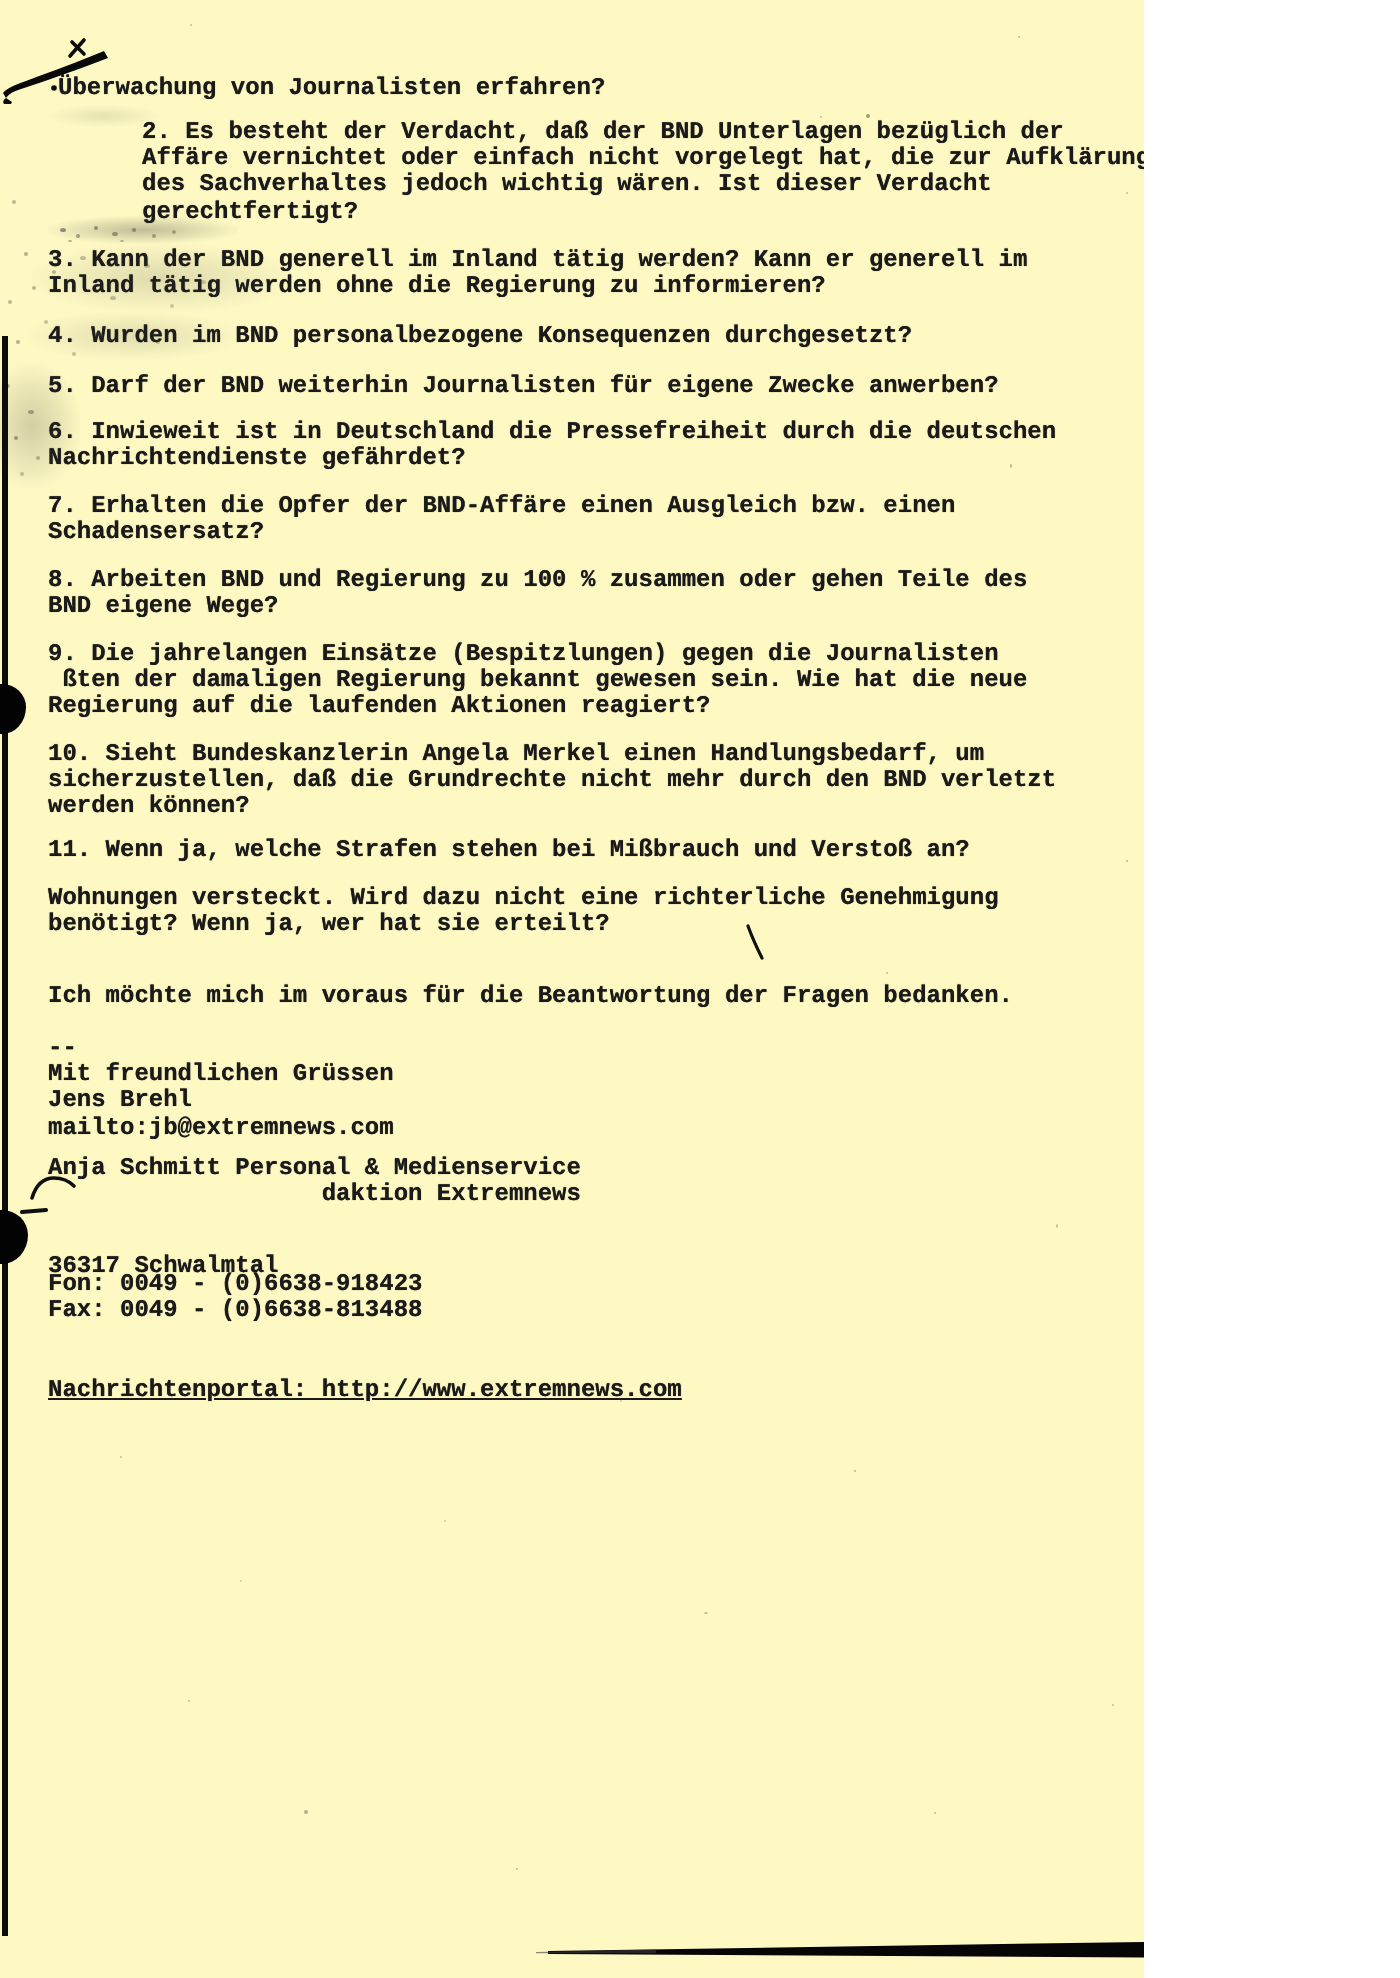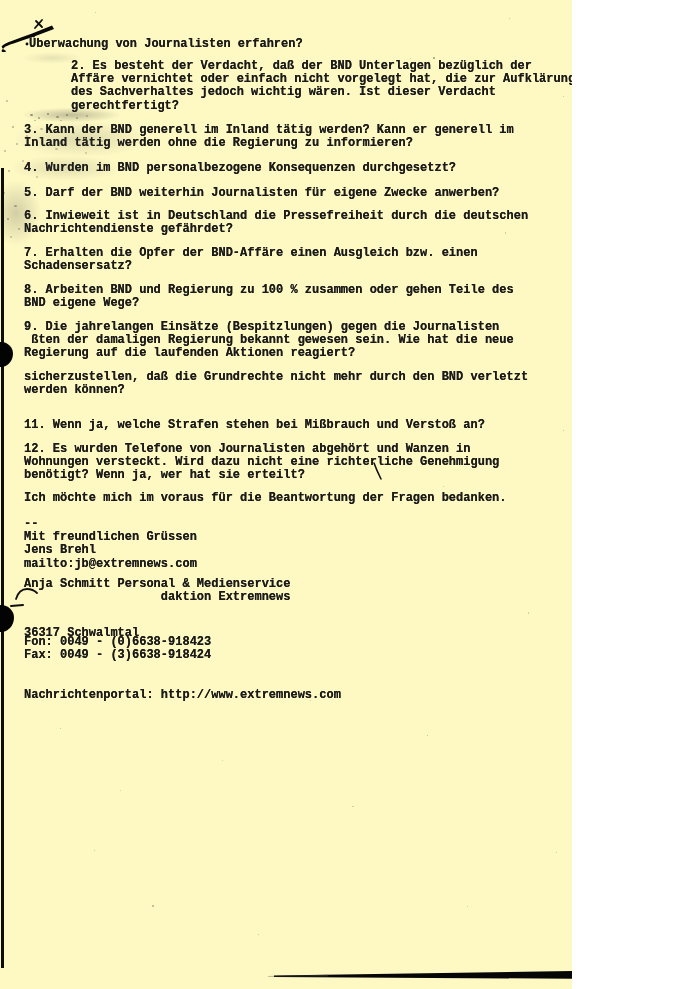--- a/index.html
+++ b/index.html
@@ -46,29 +46,29 @@
   <div id="doc-body">
       <div class="para" style="top: 38px; left: 29px;"><div class="line">Überwachung von Journalisten erfahren?</div></div>
       <div class="para" style="top: 60px; left: 24px; margin-left: 47px;"><div class="line">2. Es besteht der Verdacht, daß der BND Unterlagen bezüglich der</div><div class="line">Affäre vernichtet oder einfach nicht vorgelegt hat, die zur Aufklärung</div><div class="line">des Sachverhaltes jedoch wichtig wären. Ist dieser Verdacht</div><div class="line">gerechtfertigt?</div></div>
       <div class="para" style="top: 124px; left: 24px;"><div class="line">3. Kann der BND generell im Inland tätig werden? Kann er generell im</div><div class="line">Inland tätig werden ohne die Regierung zu informieren?</div></div>
       <div class="para" style="top: 162px; left: 24px;"><div class="line">4. Wurden im BND personalbezogene Konsequenzen durchgesetzt?</div></div>
       <div class="para" style="top: 187px; left: 24px;"><div class="line">5. Darf der BND weiterhin Journalisten für eigene Zwecke anwerben?</div></div>
       <div class="para" style="top: 210px; left: 24px;"><div class="line">6. Inwieweit ist in Deutschland die Pressefreiheit durch die deutschen</div><div class="line">Nachrichtendienste gefährdet?</div></div>
       <div class="para" style="top: 247px; left: 24px;"><div class="line">7. Erhalten die Opfer der BND-Affäre einen Ausgleich bzw. einen</div><div class="line">Schadensersatz?</div></div>
       <div class="para" style="top: 284px; left: 24px;"><div class="line">8. Arbeiten BND und Regierung zu 100 % zusammen oder gehen Teile des</div><div class="line">BND eigene Wege?</div></div>
       <div class="para" style="top: 321px; left: 24px;"><div class="line">9. Die jahrelangen Einsätze (Bespitzlungen) gegen die Journalisten</div><div class="line"> ßten der damaligen Regierung bekannt gewesen sein. Wie hat die neue</div><div class="line">Regierung auf die laufenden Aktionen reagiert?</div></div>
-      <div class="para" style="top: 371px; left: 24px;"><div class="line">sicherzustellen, daß die Grundrechte nicht mehr durch den BND verletzt</div><div class="line">werden können?</div></div>
+      <div class="para" style="top: 371px; left: 24px;"><div class="line">10. Sieht Bundeskanzlerin Angela Merkel einen Handlungsbedarf, um</div><div class="line">sicherzustellen, daß die Grundrechte nicht mehr durch den BND verletzt</div><div class="line">werden können?</div></div>
       <div class="para" style="top: 419px; left: 24px;"><div class="line">11. Wenn ja, welche Strafen stehen bei Mißbrauch und Verstoß an?</div></div>
-      <div class="para" style="top: 443px; left: 24px;"><div class="line">12. Es wurden Telefone von Journalisten abgehört und Wanzen in</div><div class="line">Wohnungen versteckt. Wird dazu nicht eine richterliche Genehmigung</div><div class="line">benötigt? Wenn ja, wer hat sie erteilt?</div></div>
+      <div class="para" style="top: 443px; left: 24px;"><div class="line">Wohnungen versteckt. Wird dazu nicht eine richterliche Genehmigung</div><div class="line">benötigt? Wenn ja, wer hat sie erteilt?</div></div>
       <div class="para" style="top: 492px; left: 24px;"><div class="line">Ich möchte mich im voraus für die Beantwortung der Fragen bedanken.</div></div>
       <div class="para" style="top: 518px; left: 24px;"><div class="line">--</div><div class="line">Mit freundlichen Grüssen</div><div class="line">Jens Brehl</div><div class="line">mailto:jb@extremnews.com</div></div>
       <div class="para" style="top: 578px; left: 24px; text-align: right;"><div class="line">Anja Schmitt Personal &amp; Medienservice</div><div class="line">  daktion Extremnews</div></div>
       <div class="para" style="top: 627px; left: 24px;"><div class="line">36317 Schwalmtal</div></div>
-      <div class="para" style="top: 636px; left: 24px;"><div class="line">Fon: 0049 - (0)6638-918423</div><div class="line">Fax: 0049 - (3)6638-918424</div></div>
-      <div class="para" style="top: 689px; left: 24px;"><div class="line">Nachrichtenportal: http://www.extremnews.com</div></div>
+      <div class="para" style="top: 636px; left: 24px;"><div class="line">Fon: 0049 - (0)6638-918423</div><div class="line">Fax: 0049 - (0)6638-813488</div></div>
+      <div class="para" style="top: 689px; left: 24px; text-decoration: underline;"><div class="line">Nachrichtenportal: http://www.extremnews.com</div></div>
     </div>
 
   <div class="patch" style="left:24px;top:108px;width:95px;height:14px;background:radial-gradient(ellipse at center,rgba(50,50,50,0.30) 0%,rgba(50,50,50,0.10) 50%,transparent 75%);"></div>
   <div class="patch" style="left:16px;top:122px;width:130px;height:34px;background:radial-gradient(ellipse at center,rgba(60,60,60,0.16) 0%,rgba(60,60,60,0.06) 50%,transparent 75%);"></div>
   <div class="patch" style="left:14px;top:156px;width:105px;height:24px;background:radial-gradient(ellipse at center,rgba(60,60,60,0.15) 0%,rgba(60,60,60,0.05) 50%,transparent 75%);"></div>
   <div class="patch" style="left:-8px;top:182px;width:48px;height:62px;background:radial-gradient(ellipse at center,rgba(55,55,55,0.22) 0%,rgba(55,55,55,0.08) 50%,transparent 75%);"></div>
   <div class="patch" style="left:22px;top:52px;width:60px;height:12px;background:radial-gradient(ellipse at center,rgba(60,60,60,0.12) 0%,transparent 70%);"></div>
 
   <div id="speckles">
       <div class="speck" style="left: 433px; top: 57px; width: 2px; height: 2px; opacity: 0.5;"></div>

